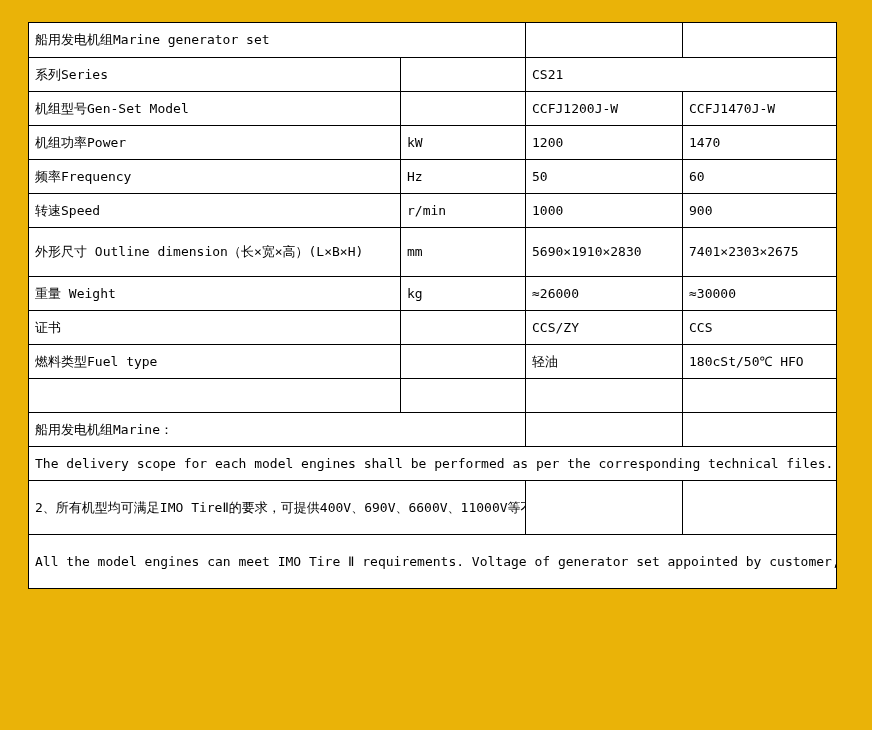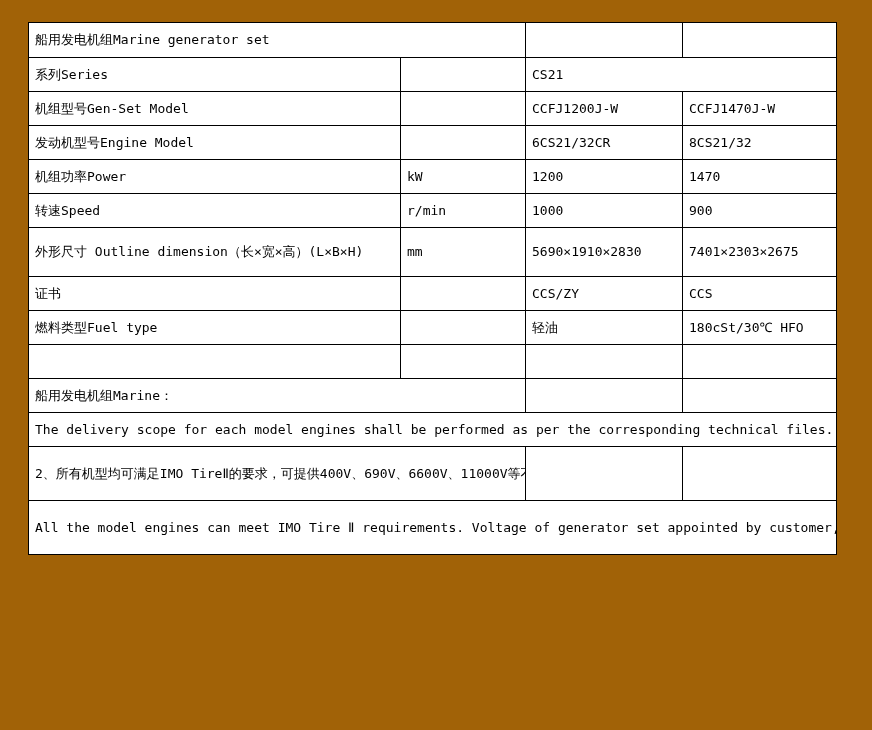--- a/index.html
+++ b/index.html
@@ -4,21 +4,21 @@
 <style>
   html, body {
     margin: 0;
     padding: 0;
     background: #ffffff;
   }
   .canvas {
     position: relative;
     width: 872px;
     height: 730px;
-    background: #a16207;
+    background: #eab308;
     color: #000000;
     font-family: "DejaVu Sans Mono", monospace;
   }
   table.spec-table {
     position: absolute;
     left: 28px;
     top: 22px;
     border-collapse: collapse;
     table-layout: fixed;
     width: 808px;
@@ -69,62 +69,68 @@
       <td colspan="2">CS21</td>
     </tr>
 
     <tr class="h34">
       <td>机组型号Gen-Set Model</td>
       <td></td>
       <td>CCFJ1200J-W</td>
       <td>CCFJ1470J-W</td>
     </tr>
 
-    <tr class="h34">
-      <td>发动机型号Engine Model</td>
-      <td></td>
-      <td>6CS21/32CR</td>
-      <td>8CS21/32</td>
-    </tr>
 
     <tr class="h34">
       <td>机组功率Power</td>
       <td>kW</td>
       <td>1200</td>
       <td>1470</td>
     </tr>
 
+    <tr class="h34">
+      <td>频率Frequency</td>
+      <td>Hz</td>
+      <td>50</td>
+      <td>60</td>
+    </tr>
 
     <tr class="h34">
       <td>转速Speed</td>
       <td>r/min</td>
       <td>1000</td>
       <td>900</td>
     </tr>
 
     <tr class="h49">
       <td>外形尺寸 Outline dimension（长×宽×高）(L×B×H)</td>
       <td>mm</td>
       <td>5690×1910×2830</td>
       <td>7401×2303×2675</td>
     </tr>
 
+    <tr class="h34">
+      <td>重量 Weight</td>
+      <td>kg</td>
+      <td>≈26000</td>
+      <td>≈30000</td>
+    </tr>
 
     <tr class="h34">
       <td>证书</td>
       <td></td>
       <td>CCS/ZY</td>
       <td>CCS</td>
     </tr>
 
     <tr class="h34">
       <td>燃料类型Fuel type</td>
       <td></td>
       <td>轻油</td>
-      <td>180cSt/30℃ HFO</td>
+      <td>180cSt/50℃ HFO</td>
     </tr>
 
     <tr class="h34">
       <td></td>
       <td></td>
       <td></td>
       <td></td>
     </tr>
 
     <tr class="h34">

